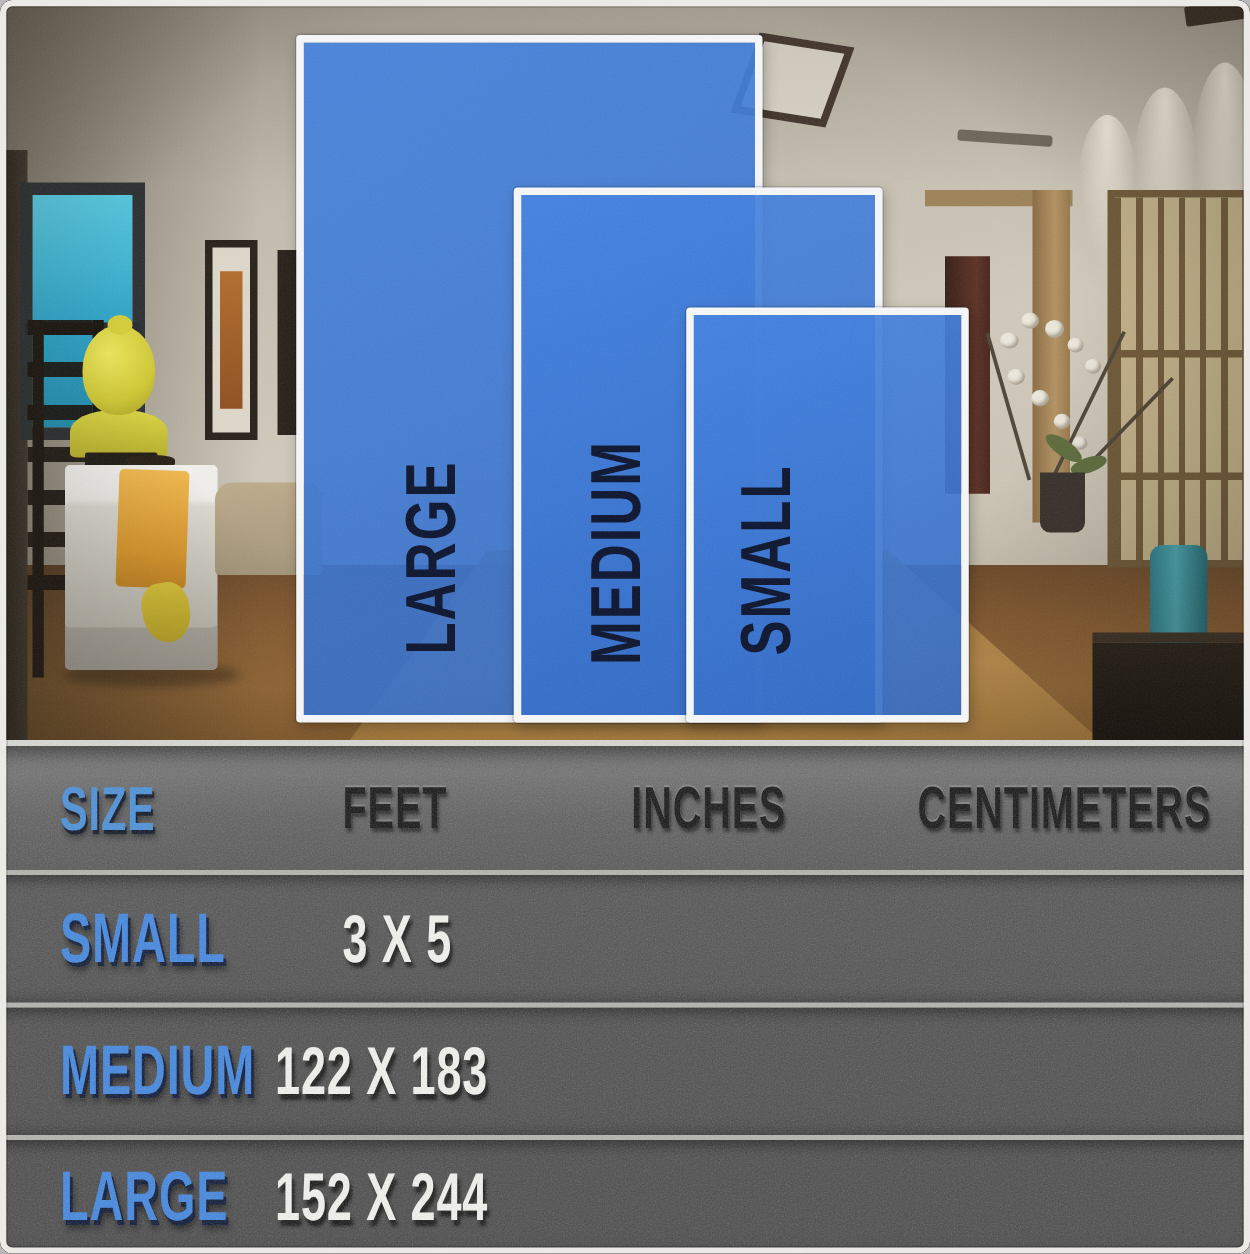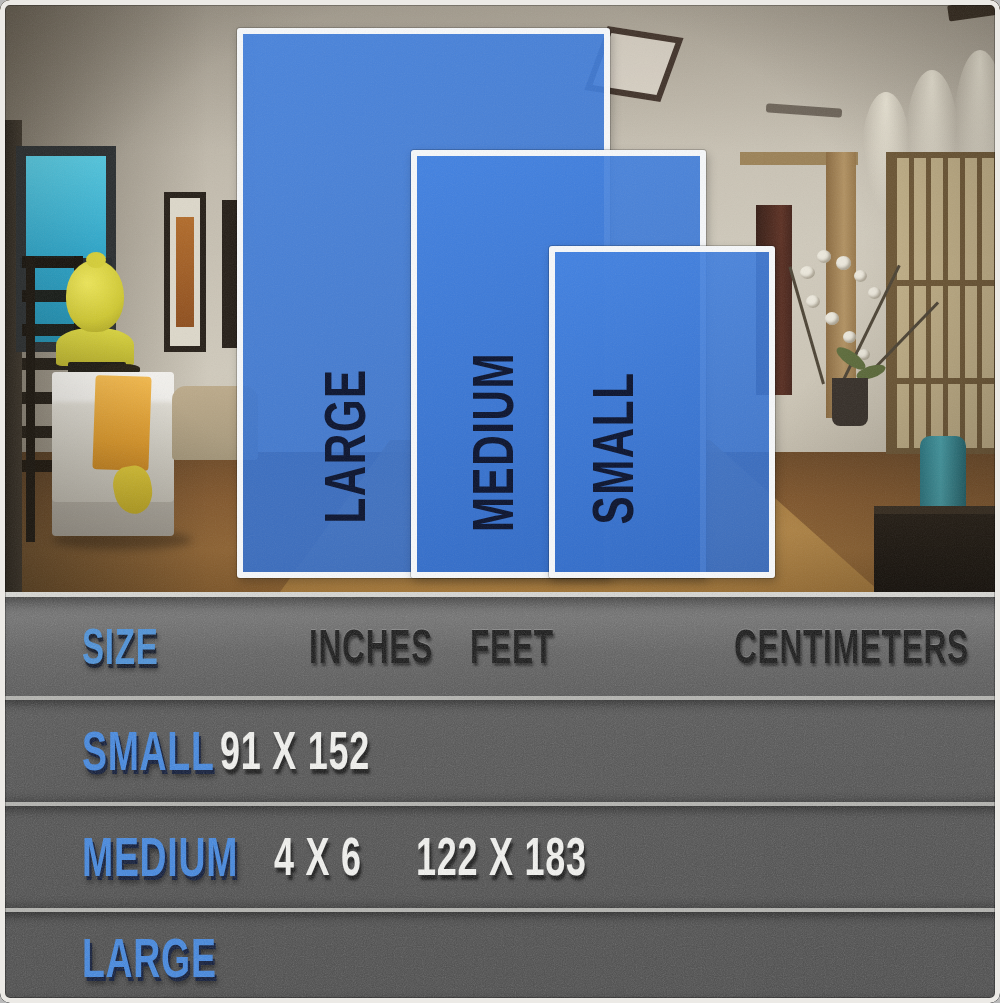--- a/index.html
+++ b/index.html
@@ -29,21 +29,21 @@
   .size-table{position:absolute;left:0;top:592px;width:1000px;height:411px;box-sizing:border-box;
        border-top:5px solid #d8d8d4;display:flex;flex-direction:column;
        background:linear-gradient(180deg,#6c6c6c 0%,#585858 18%,#515151 55%,#4c4c4c 100%);}
   .t-row{display:grid;grid-template-columns:212px 196px 318px 1fr;align-items:center;position:relative;}
   .t-head{height:99px;background:linear-gradient(180deg,#7b7b7b,#616161 55%,#585858);
        box-shadow:inset 0 12px 14px -6px rgba(0,0,0,.55);}
   .t-data{height:102px;border-top:4px solid #b3b3af;
        box-shadow:inset 0 8px 10px -4px rgba(0,0,0,.5),inset 0 -8px 10px -6px rgba(0,0,0,.35);}
   .t-data:last-child{flex:1;}
   .cell{line-height:1;}
-  .c1{padding-left:82px;}.c2{padding-left:62px;}.c3{padding-left:97px;}.c4{padding-left:8px;}
+  .c1{padding-left:48px;}.c2{padding-left:62px;}.c3{padding-left:97px;}.c4{padding-left:8px;}
   .cond{display:inline-block;transform:scale(.72,1.08);transform-origin:left center;
         font-weight:bold;letter-spacing:1px;white-space:nowrap;}
   .h-black{color:#151515;font-size:44px;
         text-shadow:0 -1px 0 rgba(255,255,255,.18),2px 3px 3px rgba(0,0,0,.55);}
   .h-blue{color:#4a90d9;font-size:46px;
         text-shadow:2px 3px 1px rgba(8,14,32,.9),3px 5px 6px rgba(0,0,0,.5);}
   .v-blue{color:#4287e0;font-size:52px;
         text-shadow:3px 3px 0 #0d1836,4px 6px 6px rgba(0,0,0,.55);}
   .v-white{color:#f4f4f1;font-size:50px;
         text-shadow:3px 4px 3px rgba(12,12,12,.85);}
@@ -160,35 +160,35 @@
       <div class="rug-label" style="left:76px;top:286px;">MEDIUM</div>
     </div>
     <div class="rug" style="left:549px;top:246px;width:214px;height:320px;z-index:12;">
       <div class="rug-label" style="left:58px;top:196px;">SMALL</div>
     </div>
   </div>
 
   <div class="size-table">
     <div class="t-row t-head">
       <div class="cell c1"><span class="cond h-blue">SIZE</span></div>
+      <div class="cell c2"><span class="cond h-black">FEET</span></div>
       <div class="cell c3"><span class="cond h-black">INCHES</span></div>
-      <div class="cell c2"><span class="cond h-black">FEET</span></div>
       <div class="cell c4"><span class="cond h-black">CENTIMETERS</span></div>
     </div>
     <div class="t-row t-data">
       <div class="cell c1"><span class="cond v-blue">SMALL</span></div>
-      <div class="cell c4"><span class="cond v-white">91 X 152</span></div>
+      <div class="cell c2"><span class="cond v-white">3 X 5</span></div>
     </div>
     <div class="t-row t-data">
       <div class="cell c1"><span class="cond v-blue">MEDIUM</span></div>
-      <div class="cell c2"><span class="cond v-white">4 X 6</span></div>
       <div class="cell c4"><span class="cond v-white">122 X 183</span></div>
     </div>
     <div class="t-row t-data">
       <div class="cell c1"><span class="cond v-blue">LARGE</span></div>
+      <div class="cell c4"><span class="cond v-white">152 X 244</span></div>
     </div>
   </div>
 
   <svg class="noise" width="1000" height="1003" xmlns="http://www.w3.org/2000/svg">
     <defs>
       <filter id="grain" x="0%" y="0%" width="100%" height="100%">
         <feTurbulence type="fractalNoise" baseFrequency="0.9" numOctaves="2" stitchTiles="stitch"></feTurbulence>
         <feColorMatrix type="saturate" values="0"></feColorMatrix>
       </filter>
     </defs>

